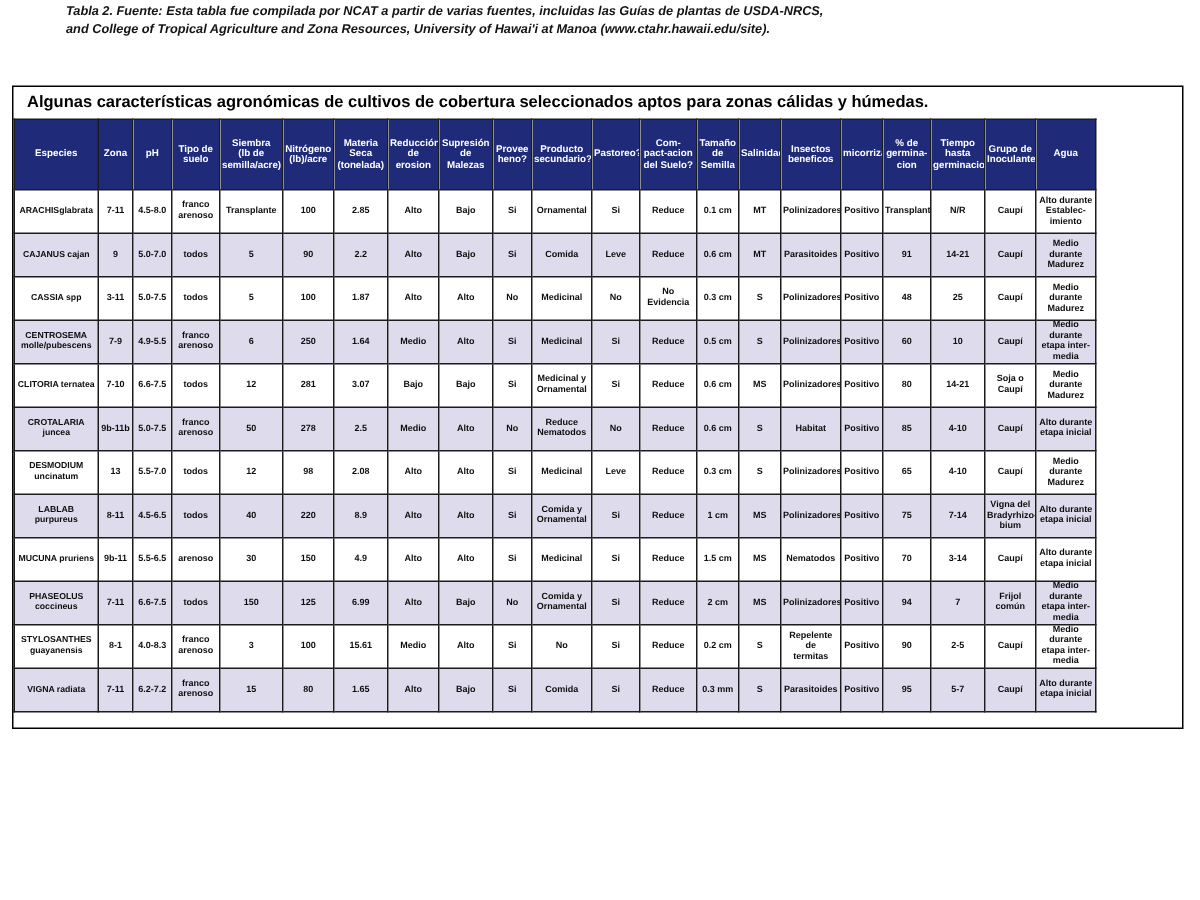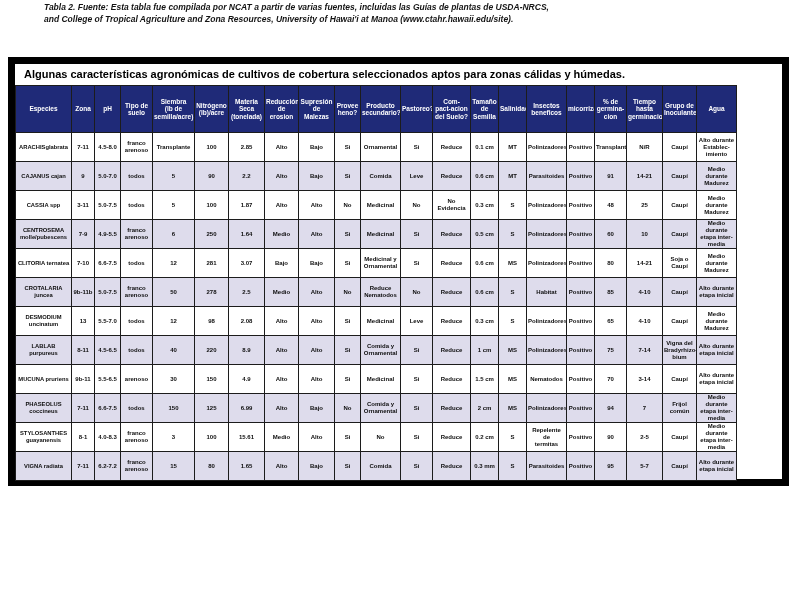--- a/index.html
+++ b/index.html
@@ -19,21 +19,21 @@
     font-size: 8.5px;
     line-height: 11.6px;
     color: #141414;
     margin-left: 35px;
   }
   .outer-box {
     position: absolute;
     left: 8px; top: 57px;
     width: 781px;
     height: 429px;
-    border: 7px solid #000000;
+    border: 1px solid #000000;
     background: #ffffff;
     box-sizing: border-box;
   }
   .table-title {
     height: 21px;
     line-height: 21px;
     padding-left: 9px;
     font-size: 11px;
     font-weight: bold;
     color: #000000;

